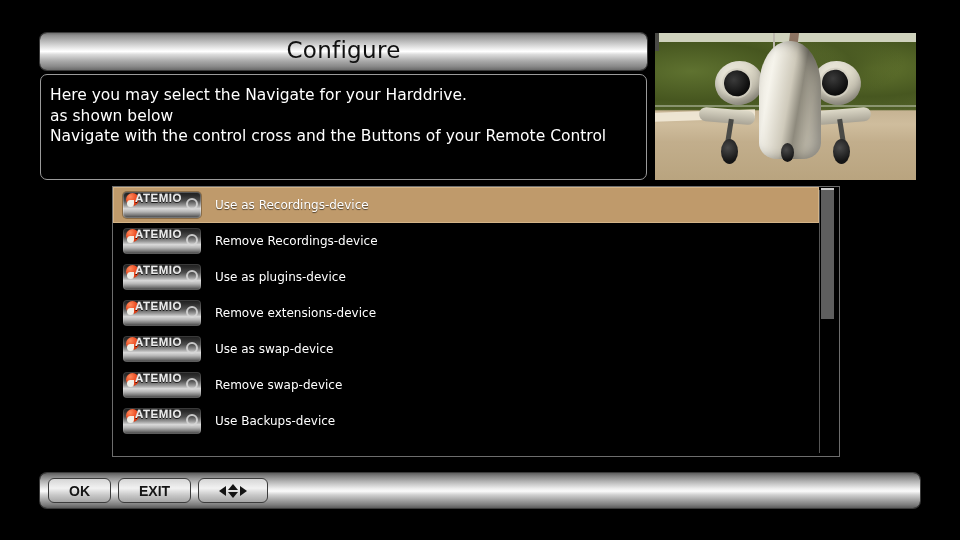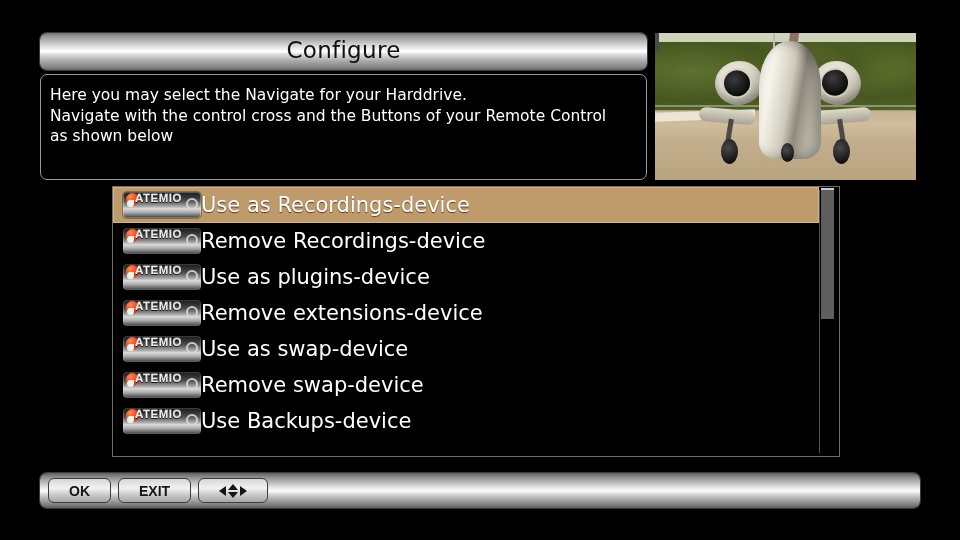--- a/index.html
+++ b/index.html
@@ -206,21 +206,22 @@
     align-items: center;
     padding-left: 10px;
     box-sizing: border-box;
   }
   .row.selected {
     background: #bf9a6b;
     box-shadow: inset 0 0 0 1px #d4b488;
   }
   .row-label {
     color: #ffffff;
-    font-size: 21px;
+    font-size: 12px;
+    margin-left: 14px;
     white-space: nowrap;
     text-shadow: 0 1px 1px rgba(0,0,0,.6);
   }
 
   
   .atemio {
     position: relative;
     width: 78px; height: 26px;
     border-radius: 4px;
     flex: 0 0 auto;
@@ -352,22 +353,22 @@
 <body>
 
 <div id="screen">
 
   <div id="title-bar">
     <span id="title-text">Configure</span>
   </div>
 
   <div id="desc-box">
     <div class="desc-line">Here you may select the Navigate for your Harddrive.</div>
+    <div class="desc-line">as shown below</div>
     <div class="desc-line">Navigate with the control cross and the Buttons of your Remote Control</div>
-    <div class="desc-line">as shown below</div>
   </div>
 
   <div id="preview">
     <div id="pic">
       <div id="tarmac-line"></div>
       <div id="runway-stripe"></div>
       <div id="engine-left" class="engine">
         <div class="engine-inlet"></div>
       </div>
       <div id="engine-right" class="engine">

